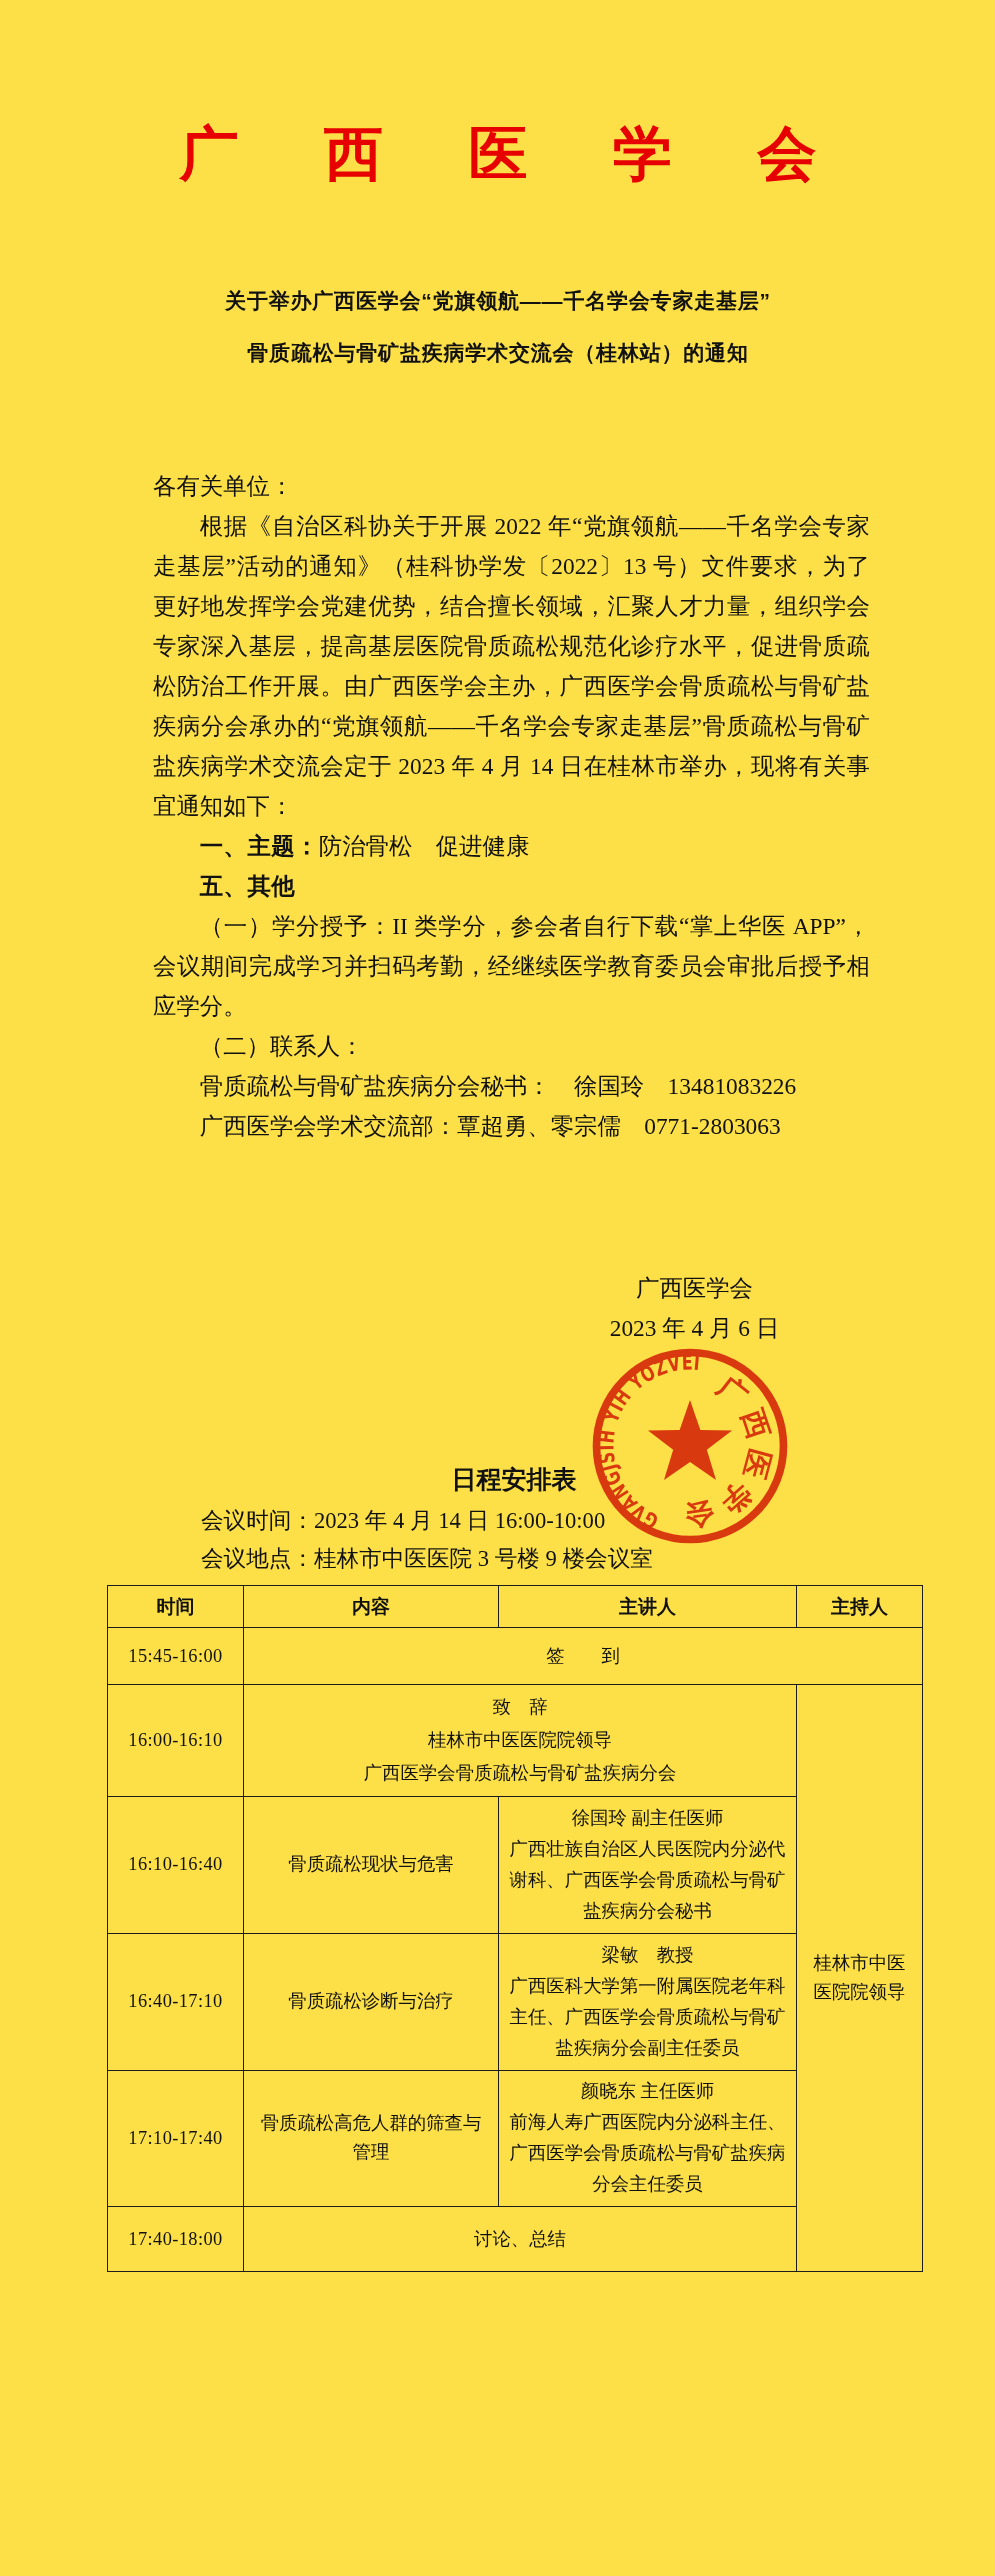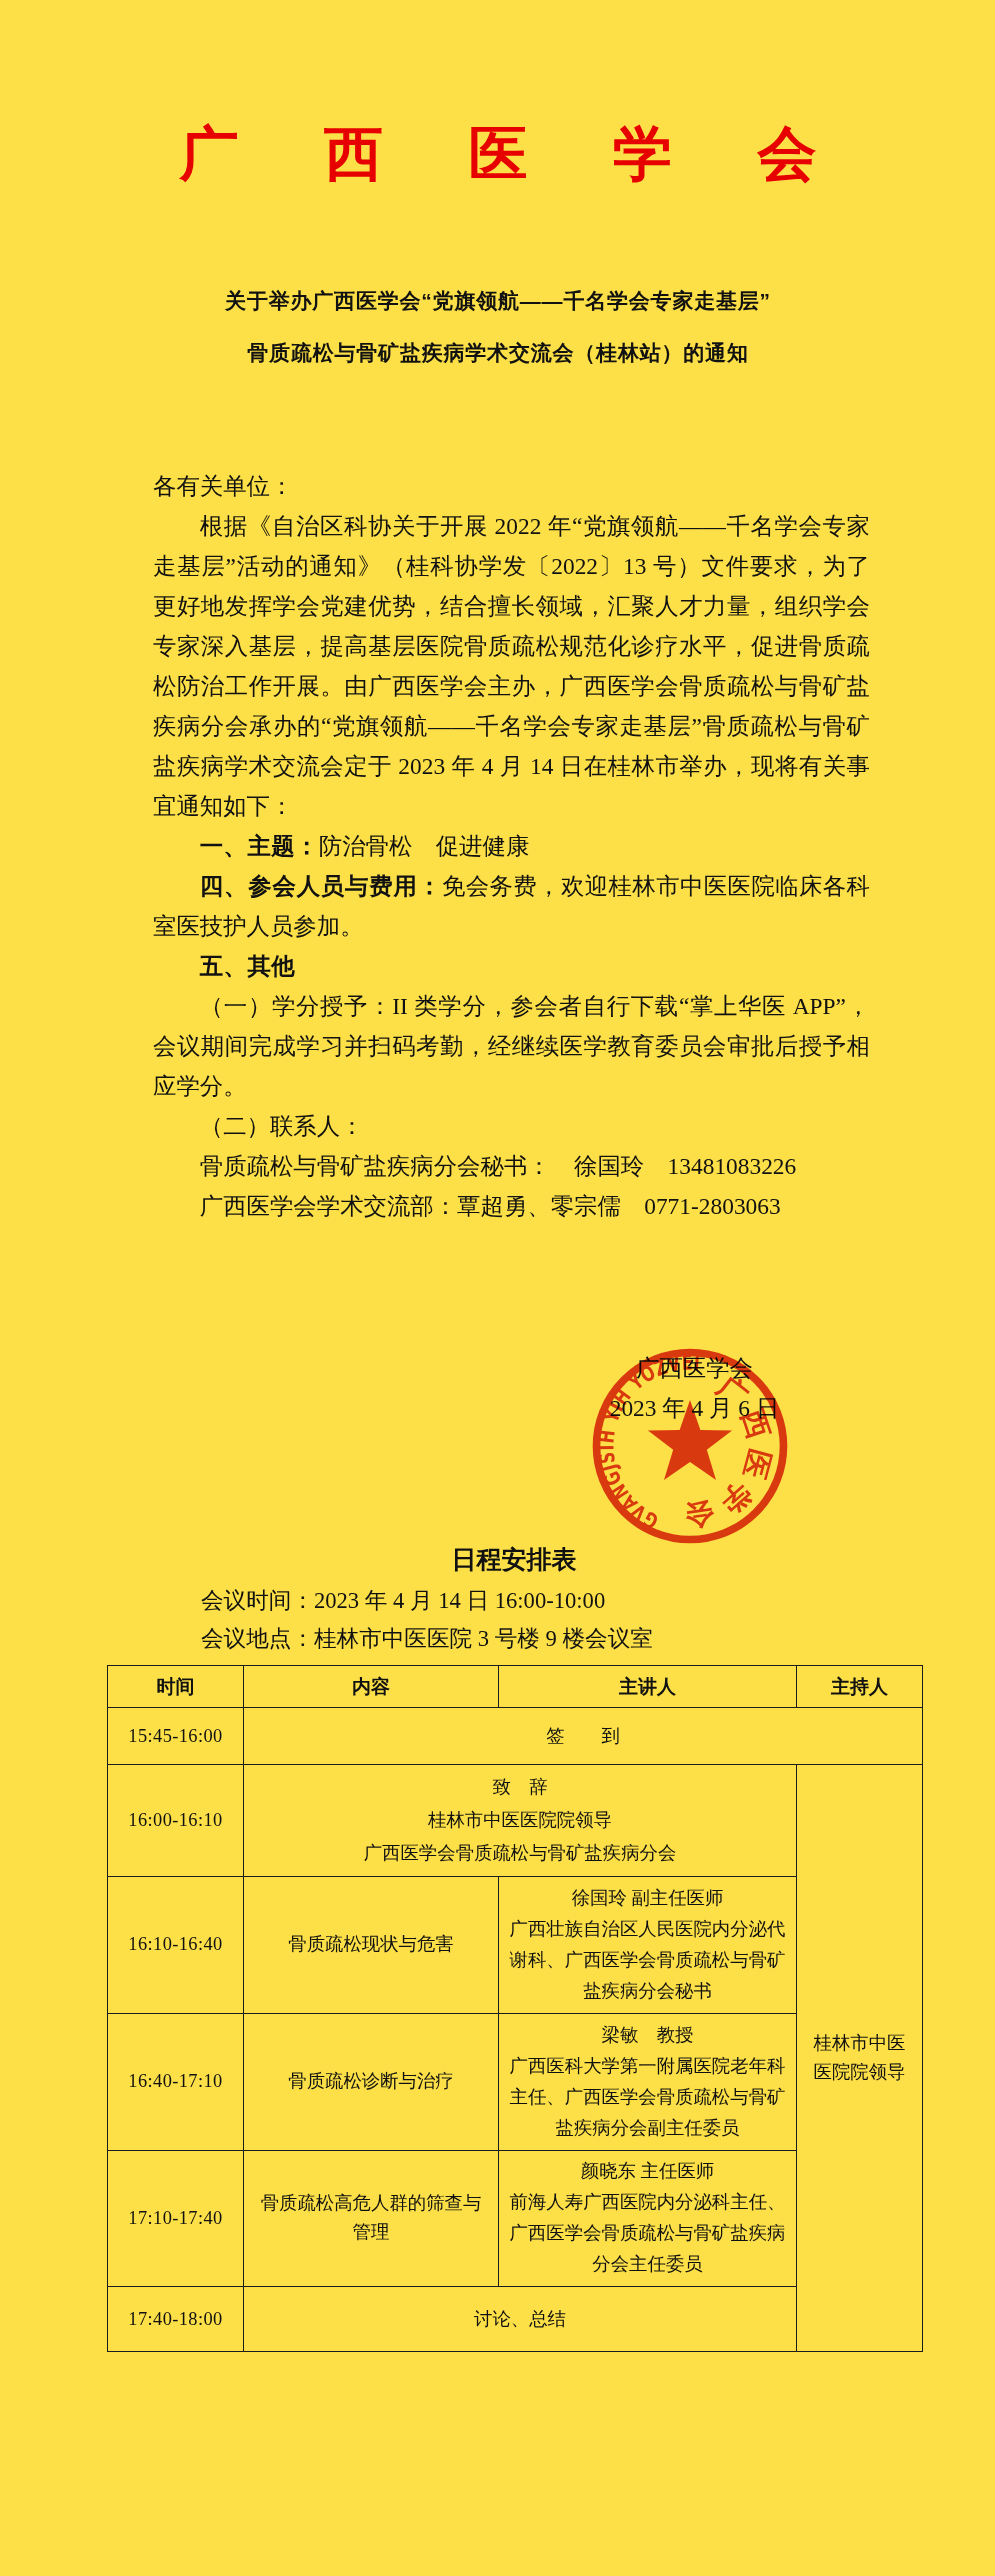--- a/index.html
+++ b/index.html
@@ -121,21 +121,20 @@
   <div class="doc-title">
     <div>关于举办广西医学会“党旗领航——千名学会专家走基层”</div>
     <div>骨质疏松与骨矿盐疾病学术交流会（桂林站）的通知</div>
   </div>
 
   <div class="body-block">
     <p class="salutation">各有关单位：</p>
     <div id="body-paragraphs">
         <p class="body-line"><span>根据《自治区科协关于开展 2022 年“党旗领航——千名学会专家走基层”活动的通知》（桂科协学发〔2022〕13 号）文件要求，为了更好地发挥学会党建优势，结合擅长领域，汇聚人才力量，组织学会专家深入基层，提高基层医院骨质疏松规范化诊疗水平，促进骨质疏松防治工作开展。由广西医学会主办，广西医学会骨质疏松与骨矿盐疾病分会承办的“党旗领航——千名学会专家走基层”骨质疏松与骨矿盐疾病学术交流会定于 2023 年 4 月 14 日在桂林市举办，现将有关事宜通知如下：</span></p>
         <p class="body-line"><b>一、主题：</b><span>防治骨松　促进健康</span></p>
-        <p class="body-line"><b>四、参会人员与费用：</b><span>免会务费，欢迎桂林市中医医院临床各科室医技护人员参加。</span></p>
         <p class="body-line"><b>五、其他</b></p>
         <p class="body-line"><span>（一）学分授予：II 类学分，参会者自行下载“掌上华医 APP”，会议期间完成学习并扫码考勤，经继续医学教育委员会审批后授予相应学分。</span></p>
         <p class="body-line"><span>（二）联系人：</span></p>
         <p class="body-line"><span>骨质疏松与骨矿盐疾病分会秘书：　徐国玲　13481083226</span></p>
         <p class="body-line"><span>广西医学会学术交流部：覃超勇、零宗儒　0771-2803063</span></p>
       </div>
   </div>
 
   <div class="signature">
     <div>广西医学会</div>

